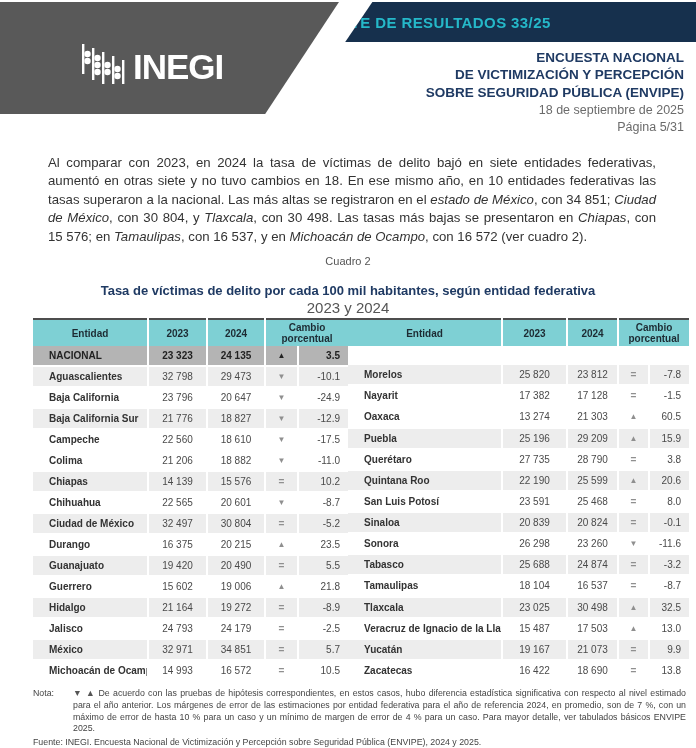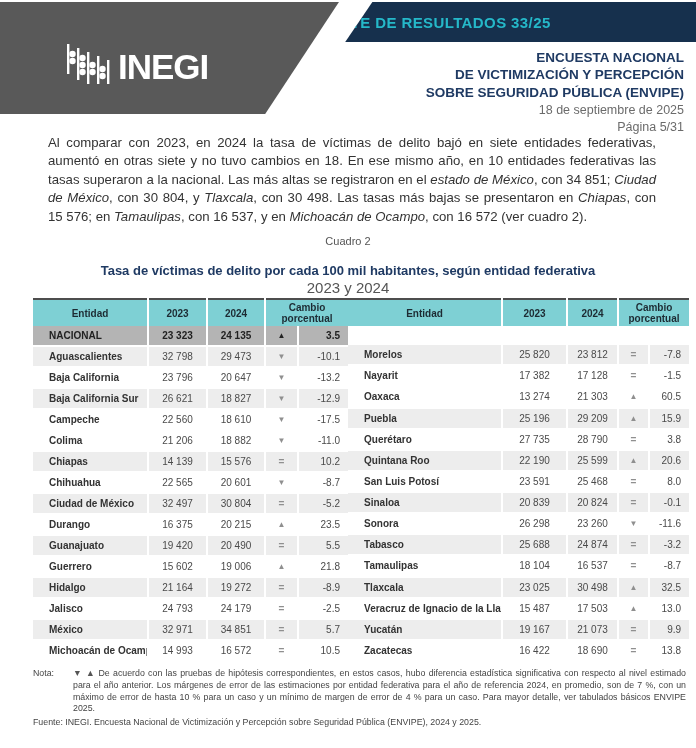--- a/index.html
+++ b/index.html
@@ -6,29 +6,29 @@
   body{width:696px;height:748px;font-family:"Liberation Sans",sans-serif;overflow:hidden;position:relative;}
 
   
   .hdr{position:relative;height:126px;}
   .band-gray{position:absolute;left:0;top:2px;width:696px;height:112px;background:#595959;
     -webkit-clip-path:polygon(0 0,48.7% 0,38.1% 100%,0 100%);clip-path:polygon(0 0,48.7% 0,38.1% 100%,0 100%);}
   .band-navy{position:absolute;left:0;top:2px;width:696px;height:40px;background:#16304d;
     -webkit-clip-path:polygon(53.5% 0,100% 0,100% 100%,49.6% 100%);clip-path:polygon(53.5% 0,100% 0,100% 100%,49.6% 100%);
     display:flex;align-items:center;justify-content:center;padding-left:150px;box-sizing:border-box;}
   .report-label{color:#25b8c9;font-weight:bold;font-size:15px;letter-spacing:.4px;white-space:nowrap;}
-  .logo{position:absolute;left:66px;top:44px;display:flex;align-items:center;}
+  .logo{position:absolute;left:81px;top:44px;display:flex;align-items:center;}
   .logo svg{margin-right:6px;}
   .logo-text{color:#fff;font-weight:bold;font-size:35px;letter-spacing:-1px;line-height:1;}
   .title-block{position:absolute;right:12px;top:49px;text-align:right;}
   .title-block .t{color:#1f3a63;font-weight:bold;font-size:13.5px;line-height:1.28;}
   .title-block .d{color:#6b6b6b;font-size:12.5px;line-height:1.3;margin-top:1px;}
 
   
-  .intro{margin:8px 40px 0 48px;font-size:13.2px;line-height:18.4px;color:#333;text-align:justify;}
+  .intro{margin:28px 40px 0 48px;font-size:13.2px;line-height:18.4px;color:#333;text-align:justify;}
 
   
   .cuadro{margin-top:9px;text-align:center;}
   .cuadro .cap{font-size:11px;color:#555;}
   .cuadro .tt{font-size:13px;font-weight:bold;color:#1f3a63;margin-top:16px;}
   .cuadro .st{font-size:15px;color:#555;margin-top:1px;}
 
   
   .tables{display:flex;margin:2px 8px 0 33px;}
   table{border-collapse:collapse;table-layout:fixed;border-top:2px solid #4d4d4d;border-bottom:2px solid #4d4d4d;}
@@ -137,25 +137,25 @@
           <td class="num">32 798</td>
           <td class="num">29 473</td>
           <td class="sym">▼</td>
           <td class="val">-10.1</td>
         </tr>
         <tr>
           <td class="ent">Baja California</td>
           <td class="num">23 796</td>
           <td class="num">20 647</td>
           <td class="sym">▼</td>
-          <td class="val">-13.2</td>
+          <td class="val">-24.9</td>
         </tr>
         <tr class="stripe">
           <td class="ent">Baja California Sur</td>
-          <td class="num">26 621</td>
+          <td class="num">21 776</td>
           <td class="num">18 827</td>
           <td class="sym">▼</td>
           <td class="val">-12.9</td>
         </tr>
         <tr>
           <td class="ent">Campeche</td>
           <td class="num">22 560</td>
           <td class="num">18 610</td>
           <td class="sym">▼</td>
           <td class="val">-17.5</td>

